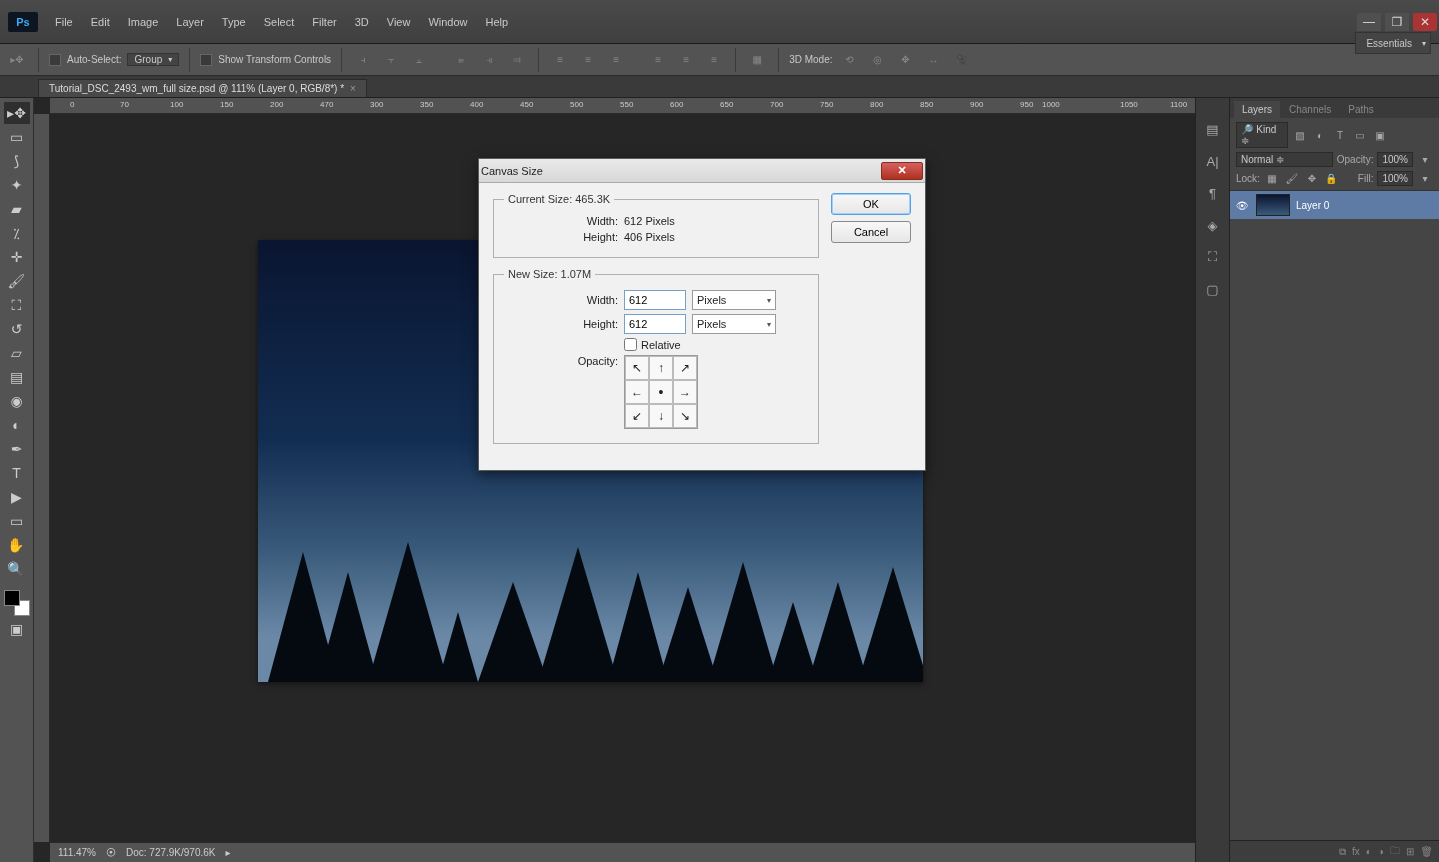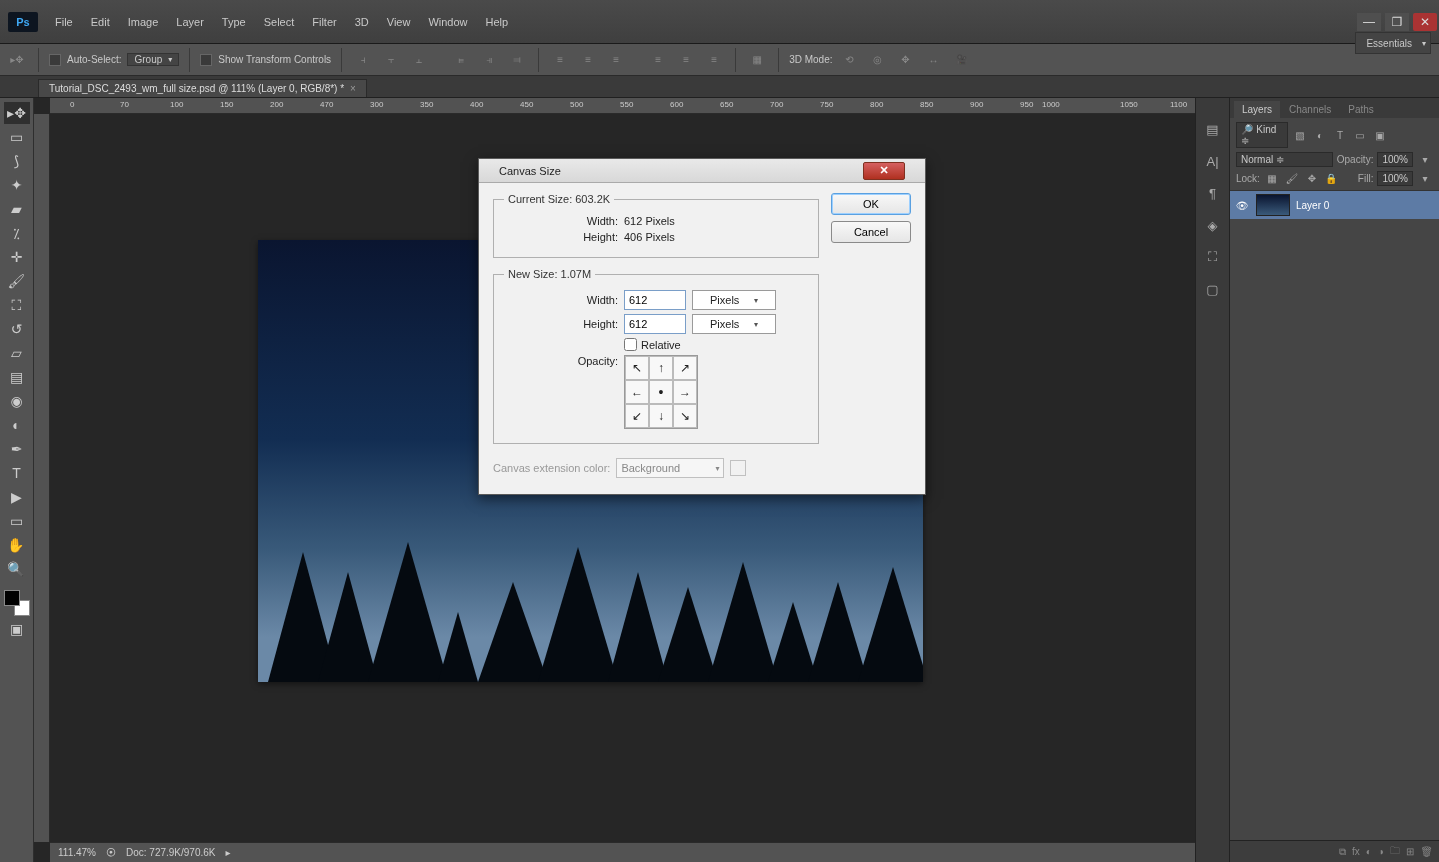--- a/index.html
+++ b/index.html
@@ -52,34 +52,34 @@
 .layer-row .eye { width: 16px; text-align: center; }
 .layer-row .thumb { width: 34px; height: 22px; background: linear-gradient(#0a1530,#3a5a7a); border: 1px solid #222; }
 .panel-foot { height: 22px; background: #3d3d3d; border-top: 1px solid #222; display: flex; align-items: center; justify-content: flex-end; gap: 6px; padding: 0 6px; color: #888; }
 .bottom-tabs { height: 18px; background: #393939; display: flex; align-items: center; padding-left: 38px; gap: 1px; font-size: 10px; border-top: 1px solid #1a1a1a;}
 .bottom-tabs span { padding: 2px 28px; background: #555; }
 .workspace-btn { position: absolute; right: 8px; top: 32px; height: 22px; background: #444; border: 1px solid #333; padding: 2px 18px 2px 10px; font-size: 10px; display: flex; align-items:center; }
 .workspace-btn::after { content: "▾"; position: absolute; right: 4px; font-size: 8px; }
 
 
 .dialog { position: absolute; left: 478px; top: 158px; width: 448px; background: #f1f1f1; border: 1px solid #5a5a5a; box-shadow: 0 4px 12px rgba(0,0,0,0.5); font-size: 11px; color: #222; }
-.dlg-title { height: 24px; background: linear-gradient(#e9e9e9,#d8d8d8); display: flex; align-items: center; padding: 0 20px; border-bottom: 1px solid #aaa; }
+.dlg-title { height: 24px; background: linear-gradient(#e9e9e9,#d8d8d8); display: flex; align-items: center; padding: 0 2px; border-bottom: 1px solid #aaa; }
 .dlg-close { margin-left: auto; width: 42px; height: 18px; background: #c05050; background: linear-gradient(#d56060,#b03020); border: 1px solid #803020; border-radius: 2px; color: #fff; display: flex; align-items: center; justify-content: center; font-size: 11px; font-weight: bold;}
 .dlg-body { padding: 10px 14px 16px 14px; display: flex; gap: 12px; }
 .dlg-left { flex: 1; }
 .dlg-btns { width: 80px; display: flex; flex-direction: column; gap: 6px; }
 .dlg-btns button { height: 22px; border: 1px solid #8a8a8a; background: linear-gradient(#f8f8f8,#e6e6e6); border-radius: 3px; font-size: 11px; }
 .dlg-btns button.ok { border: 1px solid #5aa0e0; box-shadow: 0 0 0 1px #9dd0ff inset; }
 fieldset { border: 1px solid #b0b0b0; padding: 6px 10px 10px 10px; margin-bottom: 10px; }
 legend { padding: 0 4px; color: #333; }
 .fld-row { display: flex; align-items: center; margin: 4px 0; }
 .fld-row .lbl { width: 120px; text-align: right; padding-right: 6px; }
 .fld-row .val { }
 .fld-row input[type=text] { width: 62px; height: 20px; border: 1px solid #7a9ec8; padding: 0 4px; font-size: 11px; }
-.fld-row .unit { width: 84px; height: 20px; border: 1px solid #9a9a9a; background: #fff; margin-left: 6px; padding: 0 17px; display: flex; align-items: center; justify-content: space-between; }
+.fld-row .unit { width: 84px; height: 20px; border: 1px solid #9a9a9a; background: #fff; margin-left: 6px; padding: 0 4px; display: flex; align-items: center; justify-content: space-between; }
 .fld-row .unit::after { content: "▾"; font-size: 8px; color: #555; }
 .anchor { display: grid; grid-template-columns: repeat(3,24px); grid-template-rows: repeat(3,24px); gap: 0; border: 1px solid #999; }
 .anchor div { border: 1px solid #bbb; display: flex; align-items: center; justify-content: center; font-size: 12px; background: #f8f8f8; }
 .anchor .c { font-size: 14px; }
 .ext-row { display: flex; align-items: center; margin-top: 14px; color: #999; }
 .ext-row .dd2 { width: 108px; height: 20px; border: 1px solid #c0c0c0; background: #f6f6f6; margin-left: 6px; padding: 0 4px; display: flex; align-items: center; justify-content: space-between; color:#888; }
 .ext-row .dd2::after { content: "▾"; font-size: 8px; }
 .ext-row .sw { width: 16px; height: 16px; border: 1px solid #c0c0c0; margin-left: 6px; }
 </style>
 </head>
@@ -301,21 +301,21 @@
 </div>
 
 <div class="dialog">
   <div class="dlg-title">
     <span>Canvas Size</span>
     <div class="dlg-close">✕</div>
   </div>
   <div class="dlg-body">
     <div class="dlg-left">
       <fieldset>
-        <legend>Current Size: 603.2K</legend>
+        <legend>Current Size: 465.3K</legend>
         <div class="fld-row">
           <span class="lbl">Width:</span>
           <span class="val">612 Pixels</span>
         </div>
         <div class="fld-row">
           <span class="lbl">Height:</span>
           <span class="val">406 Pixels</span>
         </div>
       </fieldset>
       <fieldset>
@@ -343,24 +343,19 @@
             <div>↗</div>
             <div>←</div>
             <div class="c">•</div>
             <div>→</div>
             <div>↙</div>
             <div>↓</div>
             <div>↘</div>
           </div>
         </div>
       </fieldset>
-      <div class="ext-row">
-        <span>Canvas extension color:</span>
-        <span class="dd2">Background</span>
-        <span class="sw"></span>
-      </div>
     </div>
     <div class="dlg-btns">
       <button class="ok">OK</button>
       <button>Cancel</button>
     </div>
   </div>
 </div>
 
 </body></html>

